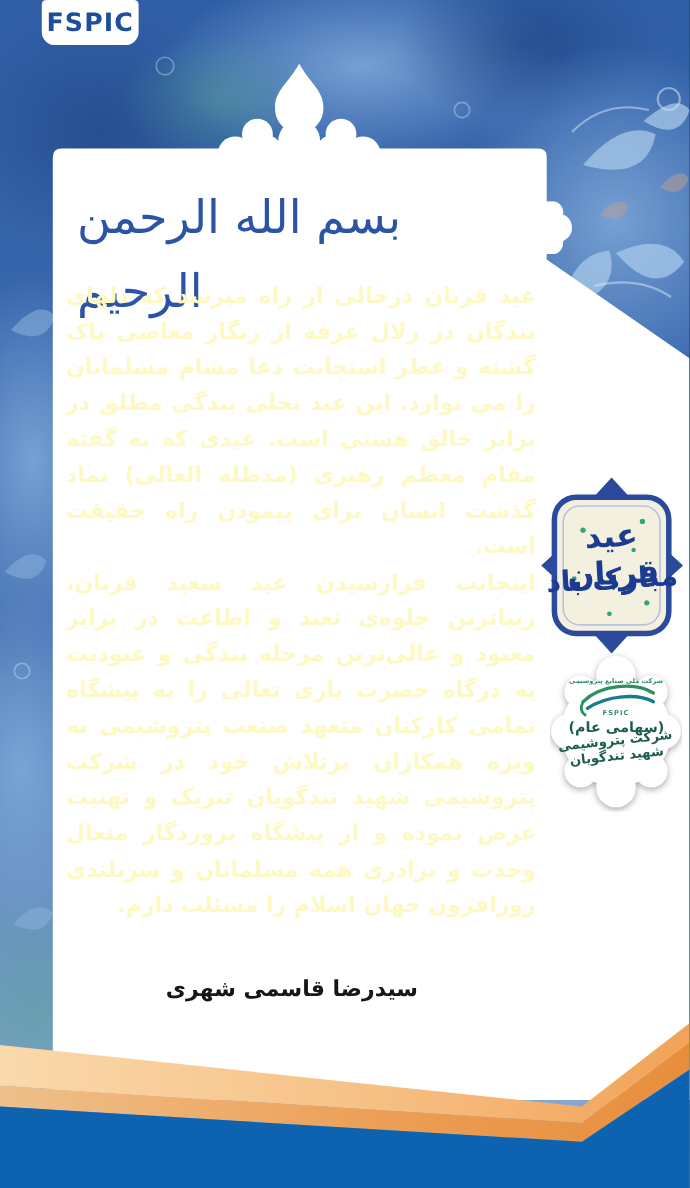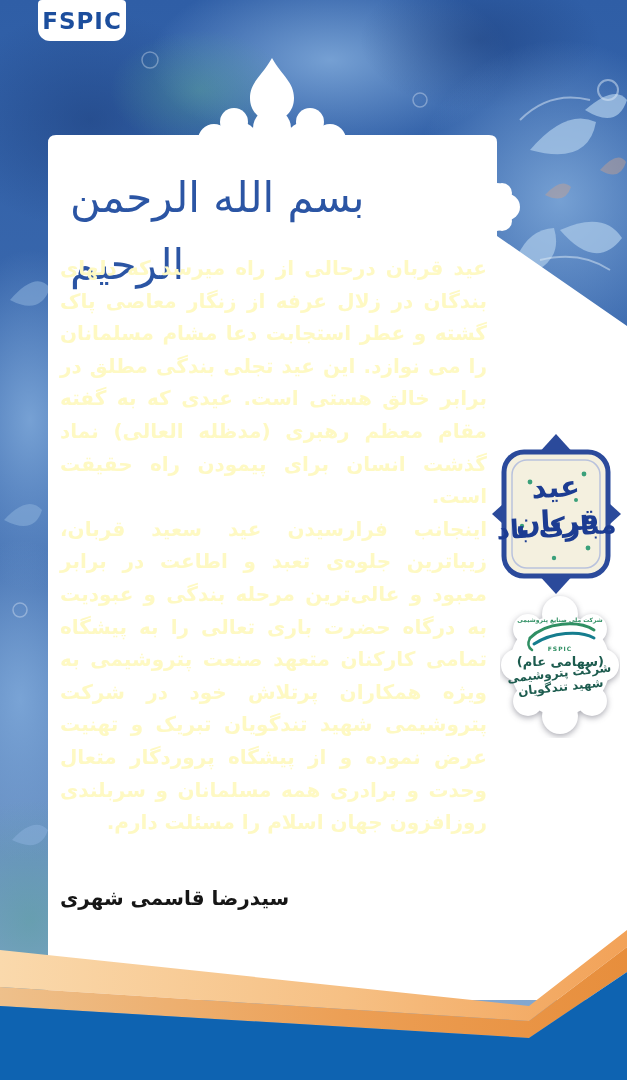--- a/index.html
+++ b/index.html
@@ -55,21 +55,21 @@
     width:427px; right:auto; left:60px;
     color:#fef9c3; font-size:20px; font-weight:bold; line-height:1.63;
     text-align:justify; direction:rtl;
   }
   #message p { margin:0; }
 
   
   #signature {
     left:60px; top:880px; z-index:3; width:320px;
     color:#161616; font-size:20px; font-weight:bold; line-height:1.8;
-    direction:rtl; text-align:left;
+    direction:rtl; text-align:right;
   }
 
   
   #eid-stamp { left:488px; top:430px; width:137px; height:168px; z-index:3; }
   #eid-stamp .stamp-line {
     position:absolute; left:0; width:100%; text-align:center;
     color:#1c3c92; font-weight:bold; direction:rtl;
   }
   #eid-line1 { top:40px; font-size:29px; transform:rotate(-3deg); }
   #eid-line2 { top:82px; font-size:26px; transform:rotate(-3deg); }

